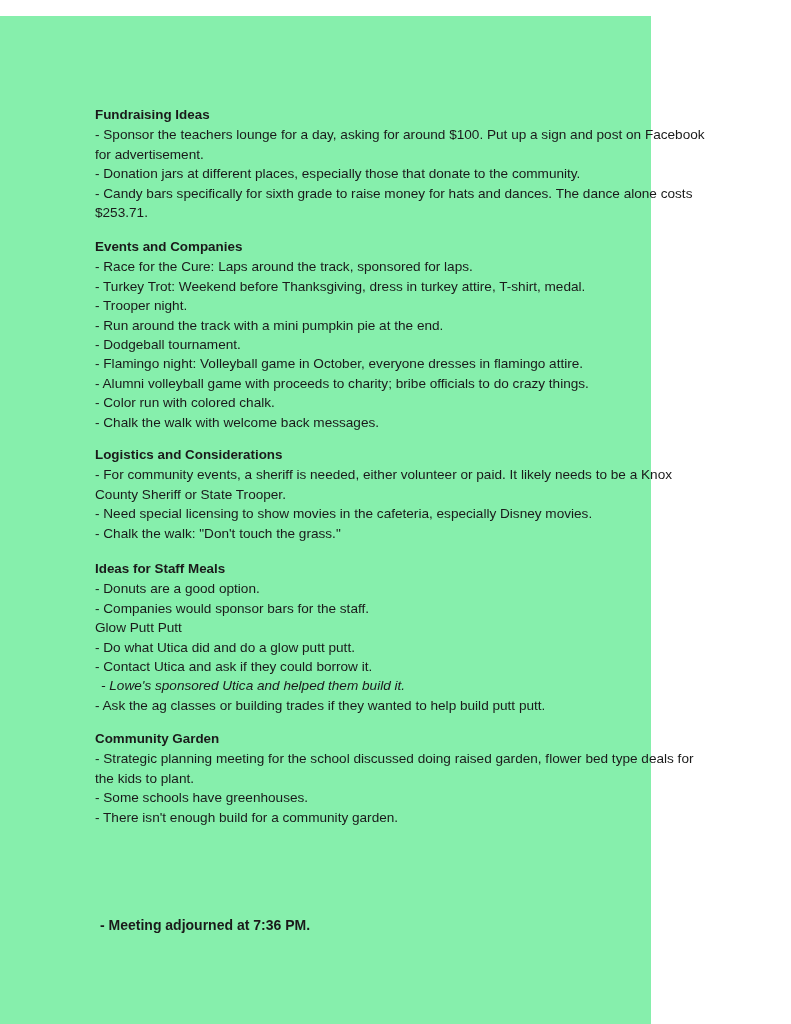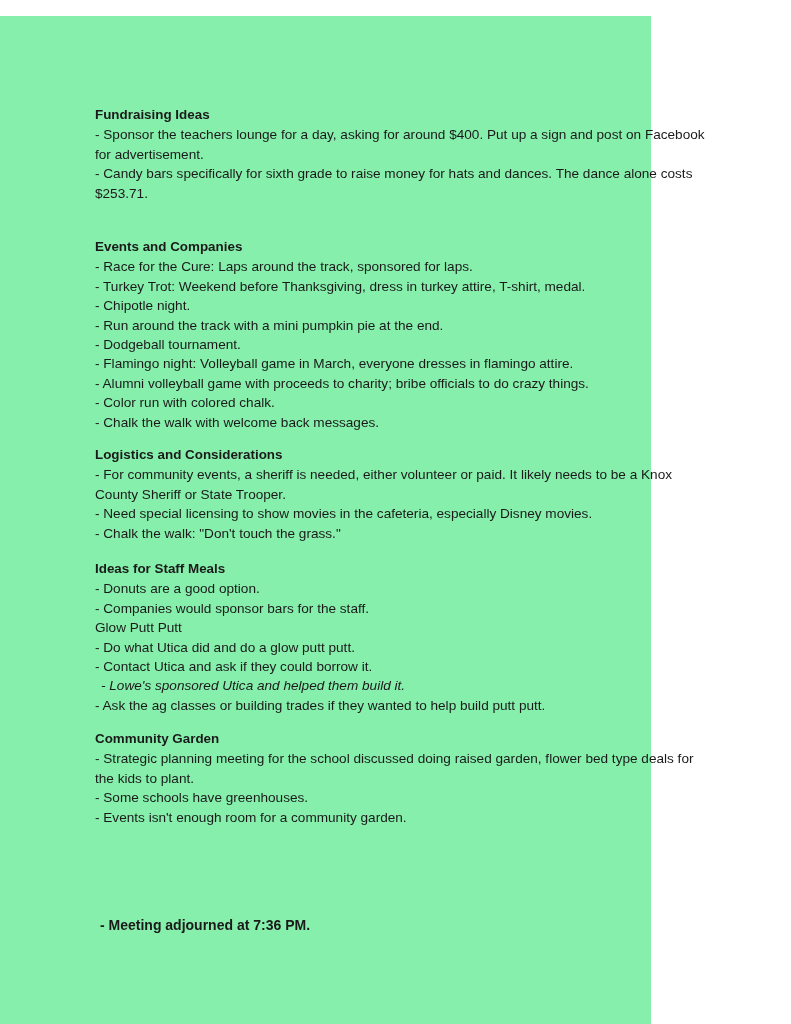--- a/index.html
+++ b/index.html
@@ -57,32 +57,33 @@
       font-size: 14px;
     }
   </style>
 </head>
 <body>
 
 <div class="page">
 
   <div class="section" style="top:89px;">
     <p class="section-title">Fundraising Ideas</p>
-    <p class="line">- Sponsor the teachers lounge for a day, asking for around $400. Put up a sign and post on Facebook for advertisement.</p>
+    <p class="line">- Sponsor the teachers lounge for a day, asking for around $100. Put up a sign and post on Facebook for advertisement.</p>
+    <p class="line">- Donation jars at different places, especially those that donate to the community.</p>
     <p class="line">- Candy bars specifically for sixth grade to raise money for hats and dances. The dance alone costs $253.71.</p>
   </div>
 
   <div class="section" style="top:221px;">
     <p class="section-title">Events and Companies</p>
     <p class="line">- Race for the Cure: Laps around the track, sponsored for laps.</p>
     <p class="line">- Turkey Trot: Weekend before Thanksgiving, dress in turkey attire, T-shirt, medal.</p>
-    <p class="line">- Chipotle night.</p>
+    <p class="line">- Trooper night.</p>
     <p class="line">- Run around the track with a mini pumpkin pie at the end.</p>
     <p class="line">- Dodgeball tournament.</p>
-    <p class="line">- Flamingo night: Volleyball game in March, everyone dresses in flamingo attire.</p>
+    <p class="line">- Flamingo night: Volleyball game in October, everyone dresses in flamingo attire.</p>
     <p class="line">- Alumni volleyball game with proceeds to charity; bribe officials to do crazy things.</p>
     <p class="line">- Color run with colored chalk.</p>
     <p class="line">- Chalk the walk with welcome back messages.</p>
   </div>
 
   <div class="section" style="top:429px;">
     <p class="section-title">Logistics and Considerations</p>
     <p class="line">- For community events, a sheriff is needed, either volunteer or paid. It likely needs to be a Knox County Sheriff or State Trooper.</p>
     <p class="line">- Need special licensing to show movies in the cafeteria, especially Disney movies.</p>
     <p class="line">- Chalk the walk: "Don't touch the grass."</p>
@@ -96,19 +97,19 @@
     <p class="line">- Do what Utica did and do a glow putt putt.</p>
     <p class="line">- Contact Utica and ask if they could borrow it.</p>
     <p class="line indent">- Lowe's sponsored Utica and helped them build it.</p>
     <p class="line">- Ask the ag classes or building trades if they wanted to help build putt putt.</p>
   </div>
 
   <div class="section" style="top:713px;">
     <p class="section-title">Community Garden</p>
     <p class="line">- Strategic planning meeting for the school discussed doing raised garden, flower bed type deals for the kids to plant.</p>
     <p class="line">- Some schools have greenhouses.</p>
-    <p class="line">- Events isn't enough room for a community garden.</p>
+    <p class="line">- There isn't enough build for a community garden.</p>
   </div>
 
   <div class="closing">- Meeting adjourned at 7:36 PM.</div>
 
   <div class="scan-edge"></div>
 </div>
 
 </body></html>

